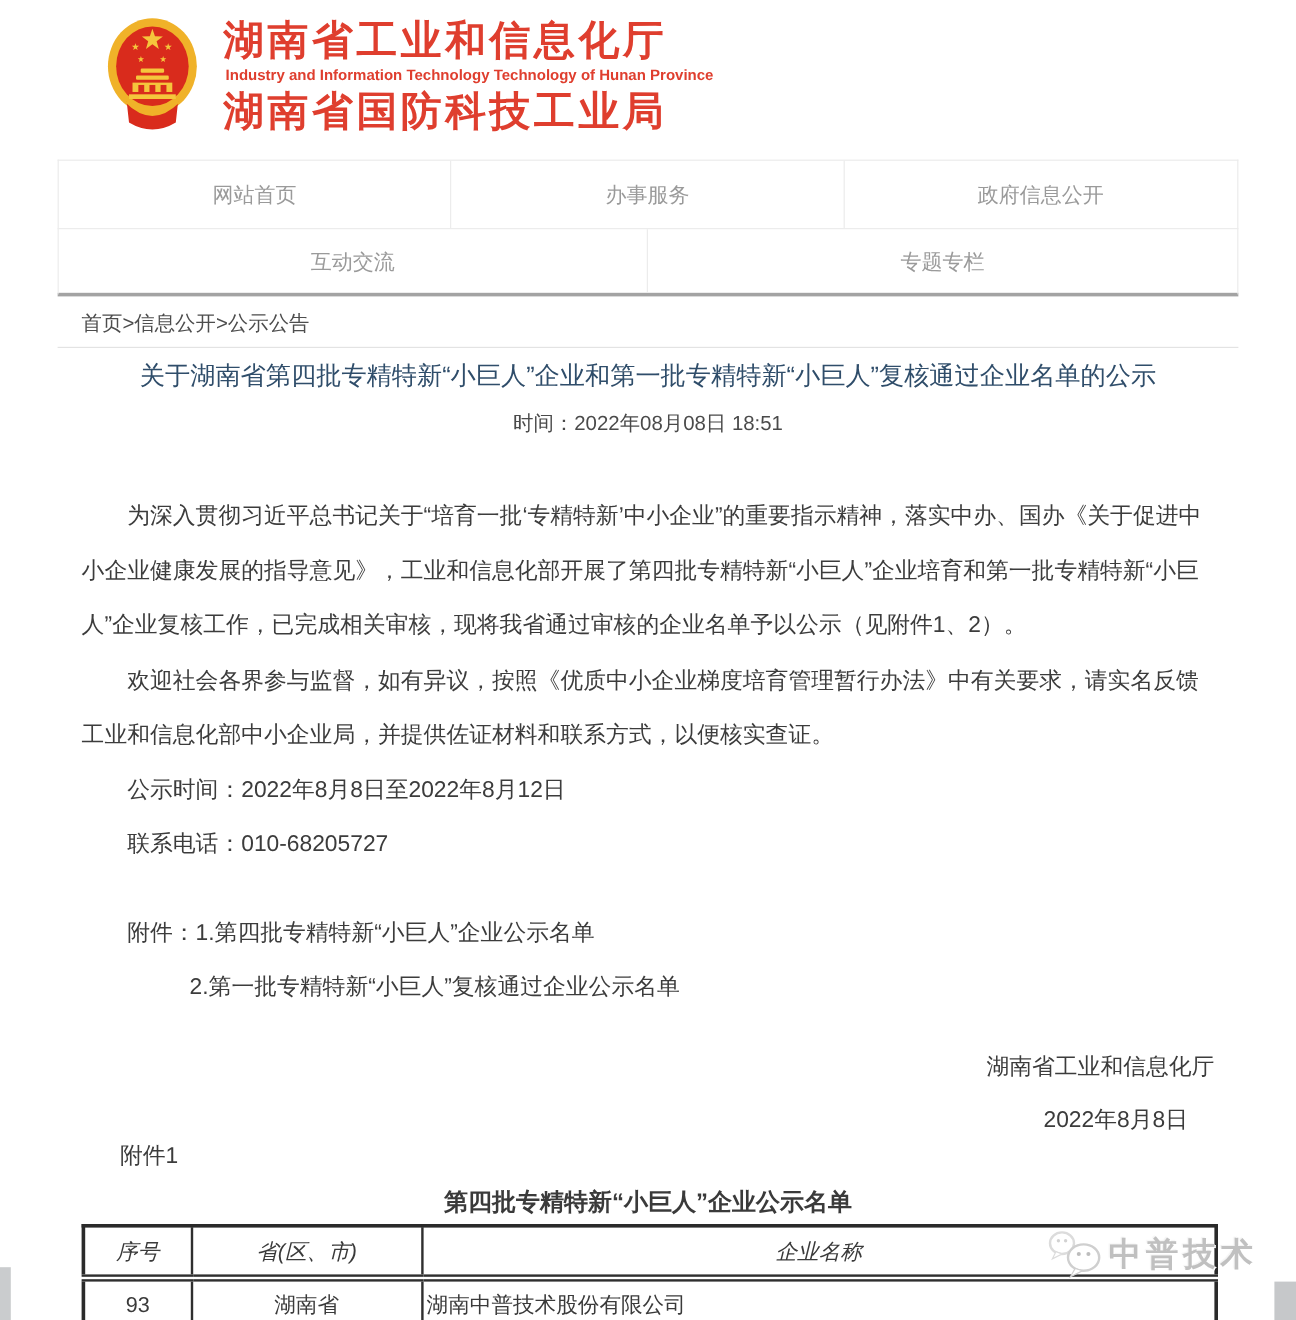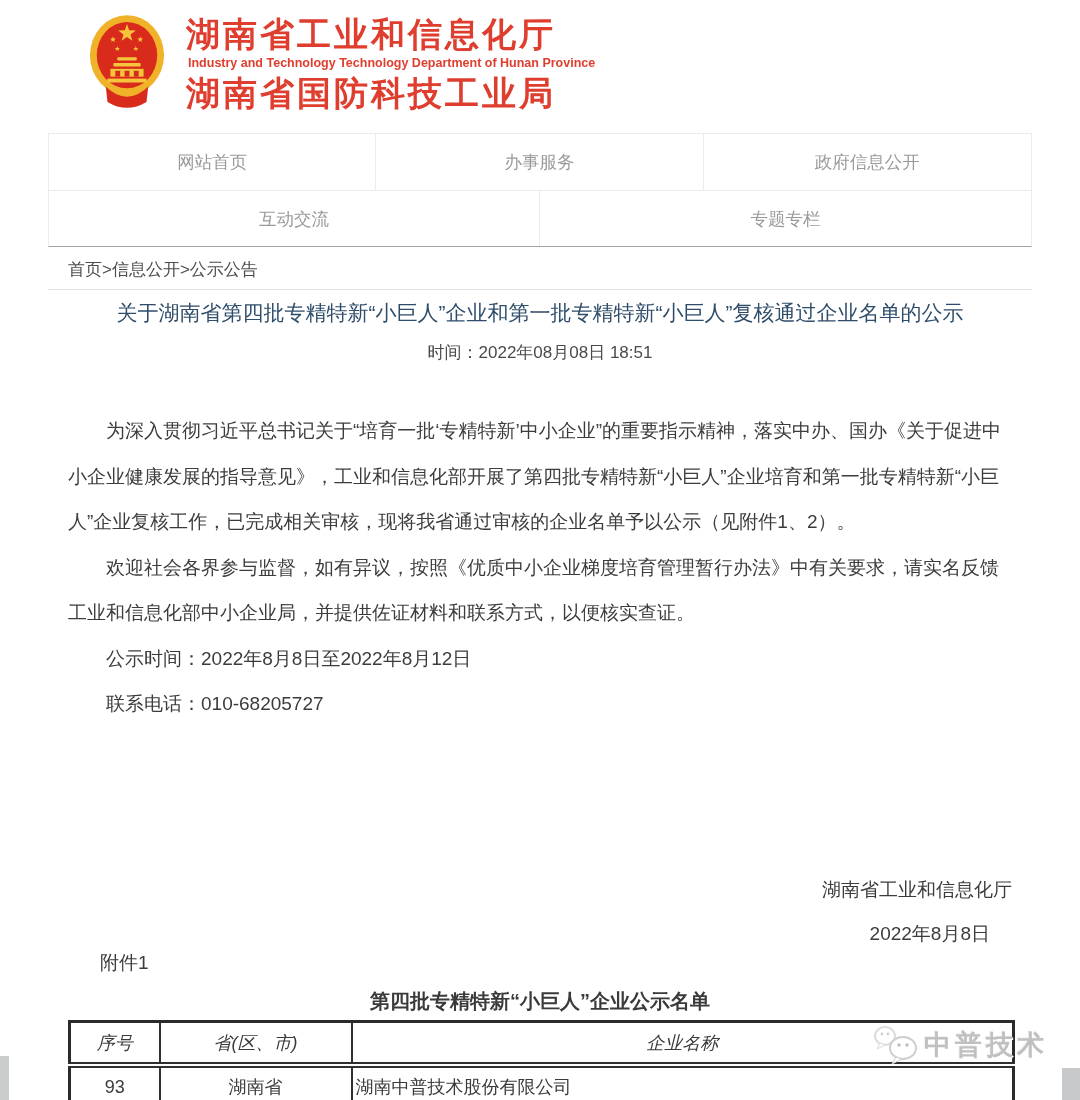--- a/index.html
+++ b/index.html
@@ -12,21 +12,21 @@
   
   .site-header{position:absolute; top:12px; left:88px; display:flex; gap:20px; align-items:flex-start;}
   .emblem{width:78px; height:102px; flex:0 0 auto;}
   .header-titles{padding-top:4px;}
   .hdr-cn{font-size:34px; font-weight:bold; color:#df3e2e; letter-spacing:3px; line-height:1.1; white-space:nowrap;}
   .hdr-en{font-size:12.5px; font-weight:600; color:#df3e2e; margin:3px 0 5px 2px; white-space:nowrap;}
   
   .nav{position:absolute; top:133px; left:48px; width:984px; box-sizing:border-box;}
   .nav-row{display:grid; height:57px; border:1px solid #ececec; border-bottom:none; box-sizing:border-box;}
   .nav-row.r1{grid-template-columns:1fr 1fr 1fr;}
-  .nav-row.r2{grid-template-columns:1fr 1fr; border-bottom:1px solid #a3a3a3;}
+  .nav-row.r2{grid-template-columns:1fr 1fr; border-bottom:3px solid #a3a3a3;}
   .nav-cell{display:flex; align-items:center; justify-content:center;
     font-size:17.5px; color:#9a9a9a; border-right:1px solid #ececec; cursor:pointer;}
   .nav-cell:last-child{border-right:none;}
   
   .breadcrumb{position:absolute; top:258px; left:68px; font-size:17px; color:#4d4d4d; cursor:pointer;}
   .rule{position:absolute; top:289px; left:48px; width:984px; border-top:1px solid #e3e3e3;}
   .article-title{position:absolute; top:299px; left:48px; width:984px; text-align:center;
     font-size:21px; font-weight:normal; color:#2f4d6a;}
   .article-time{position:absolute; top:341px; left:48px; width:984px; text-align:center;
     font-size:17px; color:#4a4a4a;}
@@ -79,21 +79,21 @@
       <rect x="30" y="46" width="20" height="3.5" rx="1" fill="#f5c63c"></rect>
       <rect x="26" y="52" width="28" height="3.5" rx="1" fill="#f5c63c"></rect>
       <rect x="23" y="58" width="34" height="8" fill="#f5c63c"></rect>
       <rect x="28" y="60" width="5" height="6" fill="#d92b1c"></rect>
       <rect x="37.5" y="60" width="5" height="6" fill="#d92b1c"></rect>
       <rect x="47" y="60" width="5" height="6" fill="#d92b1c"></rect>
       <rect x="20" y="68" width="40" height="4" fill="#f5c63c"></rect>
     </svg>
     <div class="header-titles">
       <div class="hdr-cn">湖南省工业和信息化厅</div>
-      <div class="hdr-en">Industry and Technology Technology Department of Hunan Province</div>
+      <div class="hdr-en">Industry and Information Technology Technology of Hunan Province</div>
       <div class="hdr-cn">湖南省国防科技工业局</div>
     </div>
   </div>
 
   <div class="nav">
     <div class="nav-row r1">
       <div class="nav-cell">网站首页</div>
       <div class="nav-cell">办事服务</div>
       <div class="nav-cell">政府信息公开</div>
     </div>
@@ -107,20 +107,24 @@
   <div class="rule"></div>
 
   <div class="article-title">关于湖南省第四批专精特新“小巨人”企业和第一批专精特新“小巨人”复核通过企业名单的公示</div>
   <div class="article-time">时间：2022年08月08日 18:51</div>
 
   <div class="body-block">
     <p class="indent">为深入贯彻习近平总书记关于“培育一批‘专精特新’中小企业”的重要指示精神，落实中办、国办《关于促进中小企业健康发展的指导意见》，工业和信息化部开展了第四批专精特新“小巨人”企业培育和第一批专精特新“小巨人”企业复核工作，已完成相关审核，现将我省通过审核的企业名单予以公示（见附件1、2）。</p>
     <p class="indent">欢迎社会各界参与监督，如有异议，按照《优质中小企业梯度培育管理暂行办法》中有关要求，请实名反馈工业和信息化部中小企业局，并提供佐证材料和联系方式，以便核实查证。</p>
     <p class="indent">公示时间：2022年8月8日至2022年8月12日</p>
     <p class="indent">联系电话：010-68205727</p>
+    <div class="att-group">
+      <p class="indent">附件：1.第四批专精特新“小巨人”企业公示名单</p>
+      <p class="att2">2.第一批专精特新“小巨人”复核通过企业公示名单</p>
+    </div>
   </div>
 
   <div class="signature">
     <div>湖南省工业和信息化厅</div>
     <div class="sig-date">2022年8月8日</div>
   </div>
 
   <div class="annex-label">附件1</div>
   <div class="table-title">第四批专精特新“小巨人”企业公示名单</div>
 

